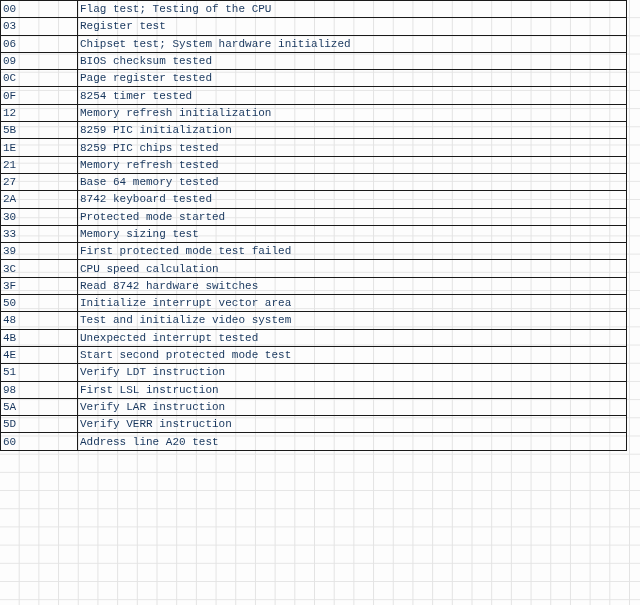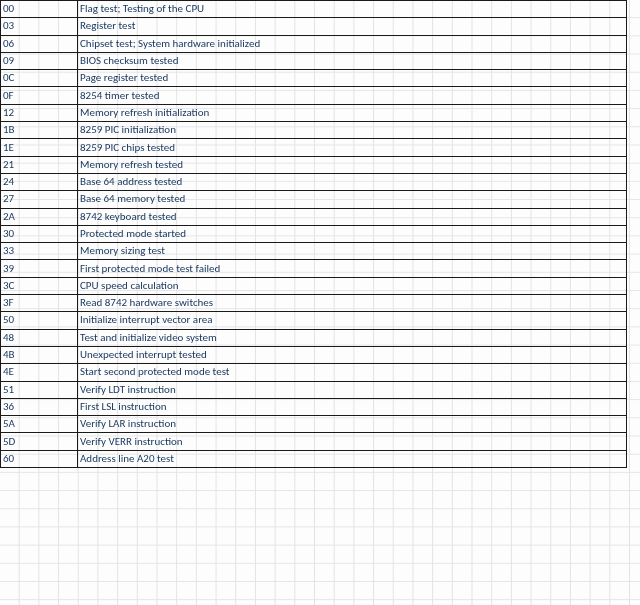--- a/index.html
+++ b/index.html
@@ -10,20 +10,21 @@
     overflow: hidden;
     background: #fdfdfd;
     font-family: Calibri, Arial, sans-serif;
     font-size: 11px;
     color: #17365d;
   }
   .sheet {
     position: relative;
     width: 640px;
     height: 605px;
+    font-family: Liberation Mono, monospace;
   }
   
   .bg-grid {
     position: absolute;
     inset: 0;
     background-image:
       linear-gradient(to right, #e3e3e3 0.5px, transparent 0.5px),
       linear-gradient(to bottom, #e5e5e5 0.5px, transparent 0.5px);
     background-size: 19.7px 18.2px;
     background-position: -1px -1px;
@@ -82,34 +83,30 @@
         </tr>
         <tr>
           <td>0F</td>
           <td>8254 timer tested</td>
         </tr>
         <tr>
           <td>12</td>
           <td>Memory refresh initialization</td>
         </tr>
         <tr>
-          <td>1B</td>
+          <td>5B</td>
           <td>8259 PIC initialization</td>
         </tr>
         <tr>
           <td>1E</td>
           <td>8259 PIC chips tested</td>
         </tr>
         <tr>
           <td>21</td>
           <td>Memory refresh tested</td>
-        </tr>
-        <tr>
-          <td>24</td>
-          <td>Base 64 address tested</td>
         </tr>
         <tr>
           <td>27</td>
           <td>Base 64 memory tested</td>
         </tr>
         <tr>
           <td>2A</td>
           <td>8742 keyboard tested</td>
         </tr>
         <tr>
@@ -146,21 +143,21 @@
         </tr>
         <tr>
           <td>4E</td>
           <td>Start second protected mode test</td>
         </tr>
         <tr>
           <td>51</td>
           <td>Verify LDT instruction</td>
         </tr>
         <tr>
-          <td>36</td>
+          <td>98</td>
           <td>First LSL instruction</td>
         </tr>
         <tr>
           <td>5A</td>
           <td>Verify LAR instruction</td>
         </tr>
         <tr>
           <td>5D</td>
           <td>Verify VERR instruction</td>
         </tr>

